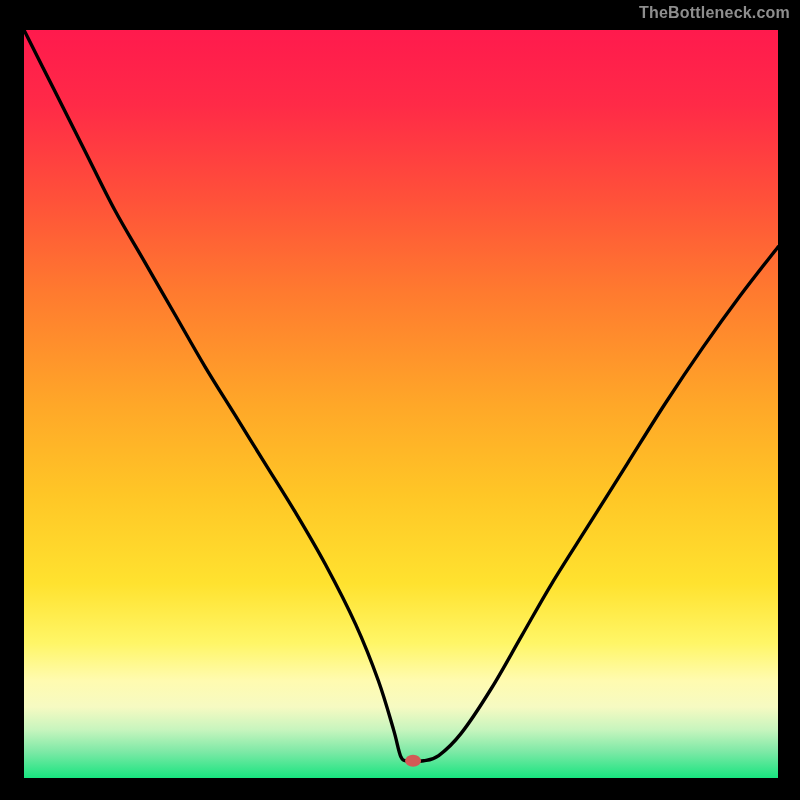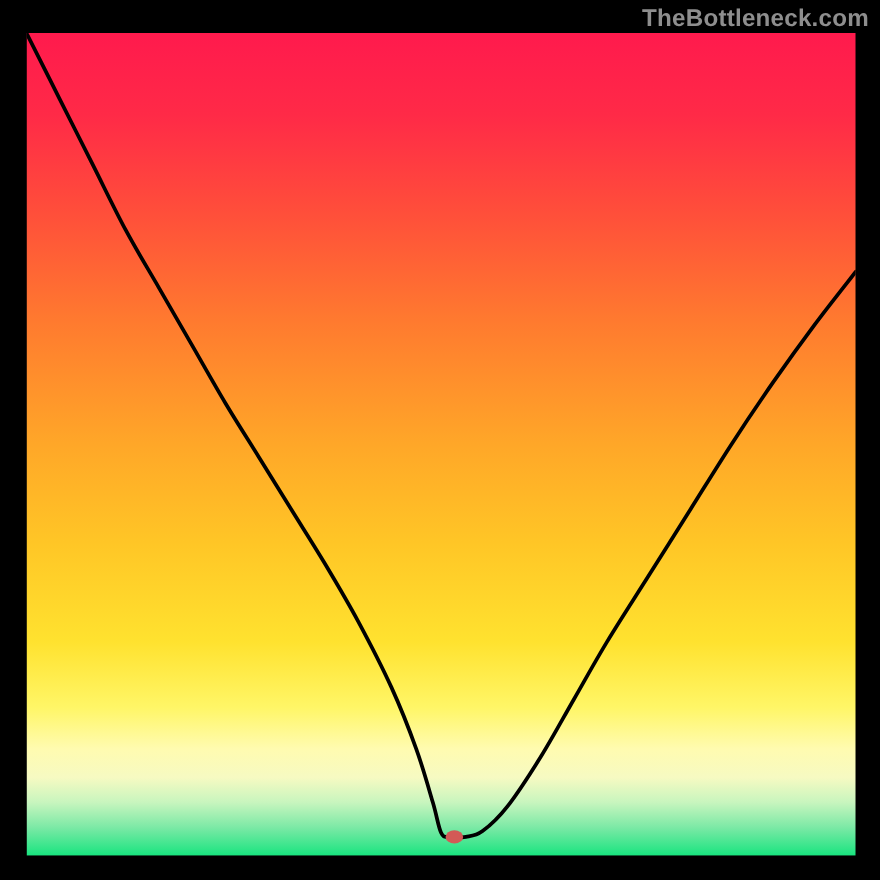--- a/index.html
+++ b/index.html
@@ -16,21 +16,21 @@
     top: 0;
     width: 800px;
     height: 800px;
     background: #000;
   }
   .watermark {
     position: absolute;
     top: 4px;
     right: 10px;
     font-family: Arial, Helvetica, sans-serif;
-    font-size: 22px;
+    font-size: 16px;
     font-weight: bold;
     color: #8e8e8e;
     letter-spacing: 0.2px;
   }
   .plot {
     position: absolute;
     left: 24px;
     top: 30px;
     width: 754px;
     height: 748px;

